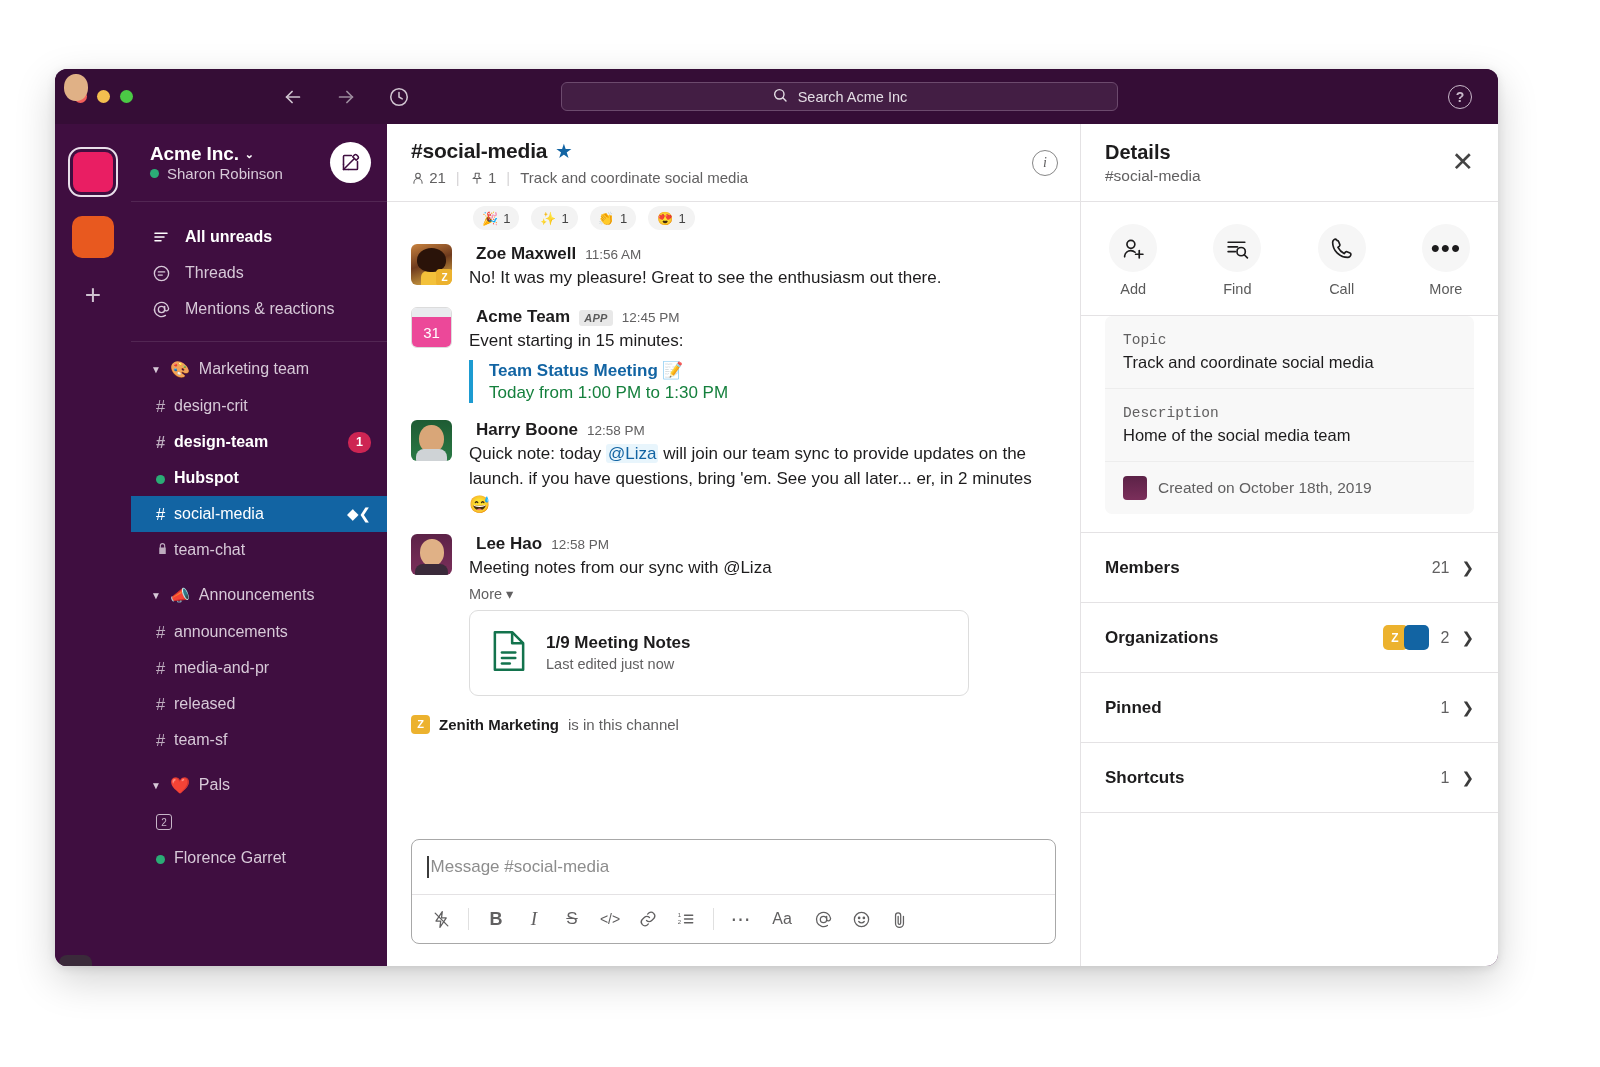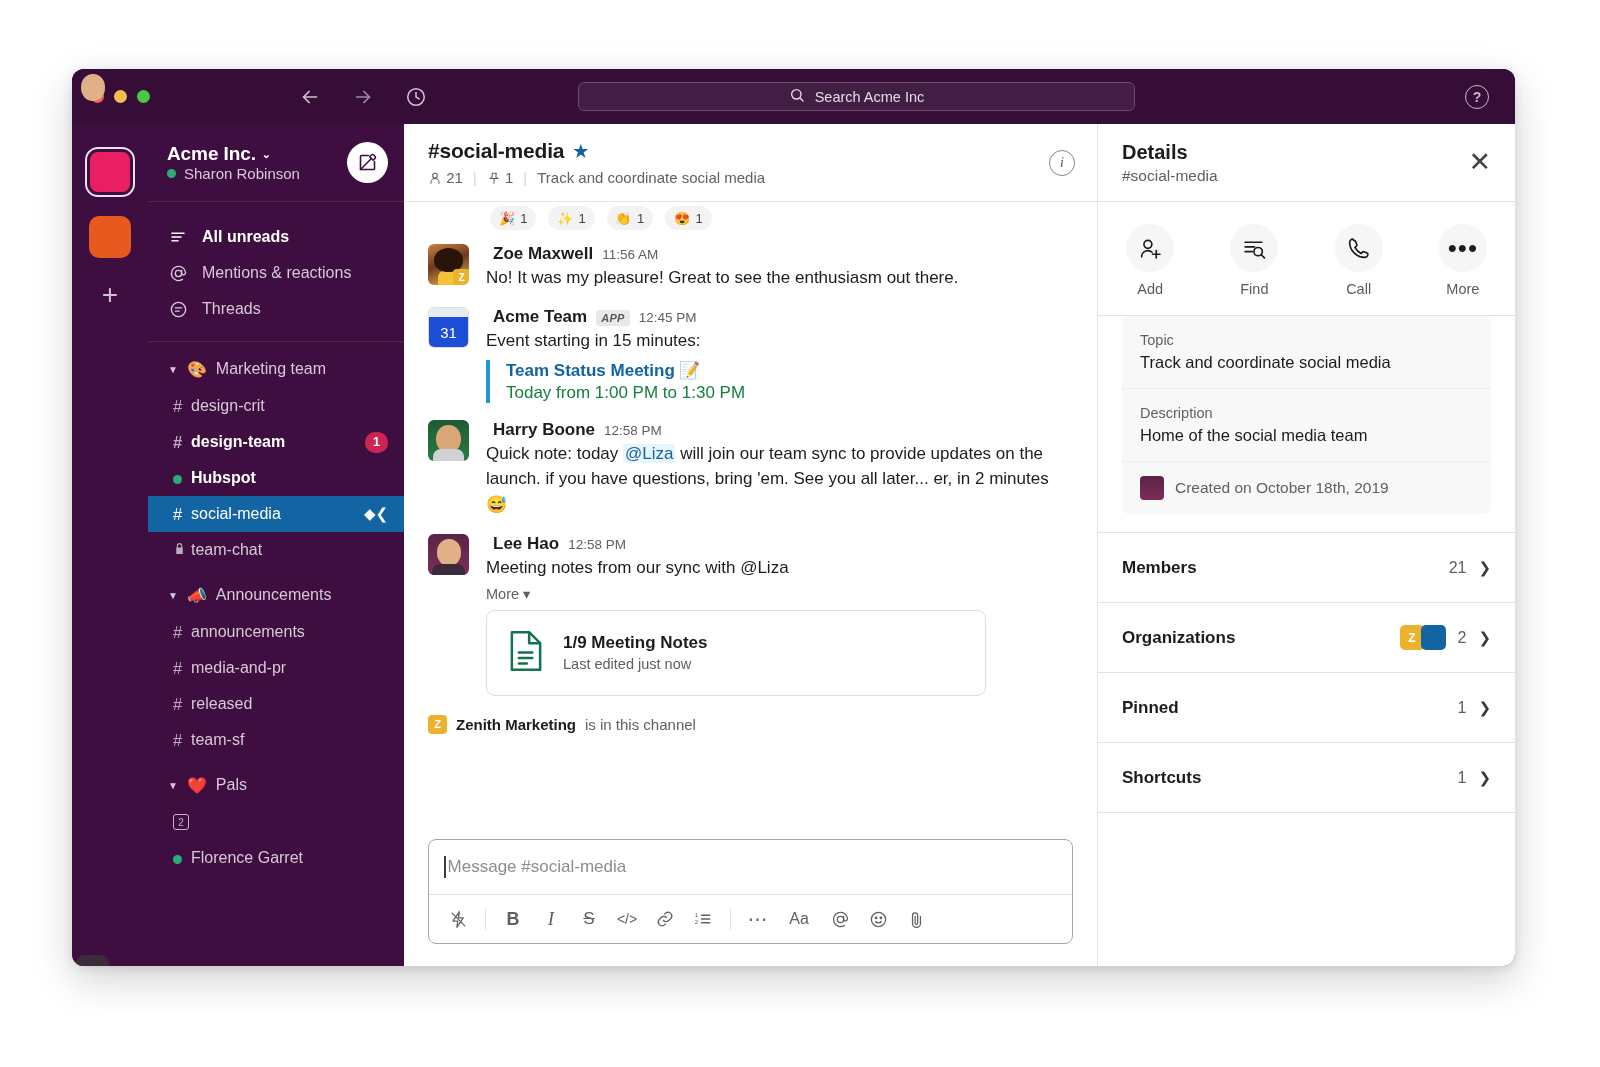--- a/index.html
+++ b/index.html
@@ -4,21 +4,21 @@
 <style>
   * { box-sizing: border-box; margin: 0; padding: 0; }
   html, body {
     width: 1600px; height: 1067px;
     background: #ffffff;
     font-family: "Liberation Sans", sans-serif;
     overflow: hidden;
   }
   .app-window {
     position: absolute;
-    left: 72px; top: 69px;
+    left: 55px; top: 69px;
     width: 1443px; height: 897px;
     border-radius: 12px;
     overflow: hidden;
     background: #3F0E40;
     box-shadow: 0 14px 40px rgba(0,0,0,.18), 0 2px 10px rgba(0,0,0,.10);
     display: flex; flex-direction: column;
   }
 
   
   .titlebar {
@@ -181,21 +181,21 @@
   .close-x { font-size: 27px; color: #444; font-weight: 300; cursor: pointer; line-height: 1; }
   .actions { display: flex; padding: 22px 0 18px; border-bottom: 1px solid #E4E2E4; }
   .action { flex: 1; display: flex; flex-direction: column; align-items: center; gap: 9px; cursor: pointer; }
   .act-circle { width: 48px; height: 48px; border-radius: 50%; background: #F6F6F6; display: flex; align-items: center; justify-content: center; color: #1D1C1D; }
   .act-label { font-size: 14.5px; color: #5A5A5A; }
   .about-head { display: flex; align-items: center; justify-content: space-between; padding: 20px 24px 14px; cursor: pointer; }
   .about-title { font-size: 17px; font-weight: 700; color: #1D1C1D; }
   .about-box { margin: 0 24px; background: #F8F8F8; border-radius: 7px; }
   .ab-row { padding: 16px 18px; border-bottom: 1px solid #EDEDED; cursor: pointer; }
   .ab-row:last-child { border-bottom: none; }
-  .ab-label { font-size: 14.5px; color: #616061; margin-bottom: 5px; }
+  .ab-label { font-size: 14.5px; color: #616061; margin-bottom: 5px; font-family: Liberation Mono, monospace; }
   .ab-value { font-size: 16.5px; color: #1D1C1D; }
   .ab-created { display: flex; align-items: center; gap: 11px; padding: 14px 18px; }
   .ab-av { width: 24px; height: 24px; border-radius: 4px; overflow: hidden; }
   .ab-created span { font-size: 15.5px; color: #616061; }
   .list-rows { margin-top: 18px; border-top: 1px solid #E4E2E4; }
   .lrow { height: 70px; border-bottom: 1px solid #E4E2E4; padding: 0 24px; display: flex; align-items: center; justify-content: space-between; cursor: pointer; }
   .lrow-label { font-size: 17px; font-weight: 700; color: #1D1C1D; }
   .lrow-right { display: flex; align-items: center; gap: 12px; color: #616061; font-size: 16px; }
   .chev-r { color: #3b3b3b; font-size: 15px; }
   .org-chips { display: flex; }
@@ -203,21 +203,21 @@
   .chip.y { background: #ECB22E; }
   .chip.b { background: #1264A3; margin-left: -4px; }
 
   
   .a-zoe { background: linear-gradient(160deg,#c9833f 0%,#6e3a1d 45%,#f0c24d 100%); }
   .a-zoe::after { content:""; position:absolute; left:6px; top:4px; width:29px; height:24px; border-radius:50% 50% 45% 45%; background:#2a1309; }
   .a-zoe::before { content:""; position:absolute; left:10px; bottom:0; width:22px; height:14px; background:#F3C13A; border-radius:6px 6px 0 0; }
   .a-zbadge { position:absolute; right:-1px; bottom:-1px; width:17px; height:17px; border-radius:4px; background:#ECB22E; color:#fff; font-size:10px; font-weight:700; display:flex; align-items:center; justify-content:center; z-index:3; }
   .a-cal { background: #FFFFFF; border: 1px solid #dcdcdc; }
   .a-cal .top { position:absolute; left:0; top:0; right:0; height:9px; background:#E9EBEE; }
-  .a-cal .num { position:absolute; left:0; bottom:0; right:0; top:9px; background:#1d4ed8; color:#fff; font-size:15px; font-weight:500; display:flex; align-items:center; justify-content:center; }
+  .a-cal .num { position:absolute; left:0; bottom:0; right:0; top:9px; background:#ec4899; color:#fff; font-size:15px; font-weight:500; display:flex; align-items:center; justify-content:center; }
   .a-harry { background: linear-gradient(180deg,#1e5b33 0%,#2a7a45 100%); }
   .a-harry::after { content:""; position:absolute; left:8px; top:5px; width:25px; height:28px; border-radius:48%; background:#d9a678; }
   .a-harry::before { content:""; position:absolute; left:5px; bottom:0; width:31px; height:12px; background:#cfd3d6; border-radius:8px 8px 0 0; z-index:2;}
   .a-lee { background: linear-gradient(180deg,#5c2247 0%,#7b2f5b 100%); }
   .a-lee::after { content:""; position:absolute; left:9px; top:5px; width:24px; height:27px; border-radius:48%; background:#e0b186; }
   .a-lee::before { content:""; position:absolute; left:4px; bottom:0; width:33px; height:11px; background:#3a2a3a; border-radius:8px 8px 0 0; z-index:2; }
 </style>
 </head>
 <body>
 
@@ -301,35 +301,35 @@
                 <line x1="4" y1="7" x2="20" y2="7"></line>
                 <line x1="4" y1="12" x2="16" y2="12"></line>
                 <line x1="4" y1="17" x2="12" y2="17"></line>
               </svg>
           </span>
           <span>All unreads</span>
         </div>
         <div class="nav-row">
           <span class="ic">
             <svg width="19" height="19" viewBox="0 0 24 24" fill="none" stroke="currentColor" stroke-width="1.7">
-                <circle cx="12" cy="12" r="4"></circle>
-                <path d="M16 8v5a3 3 0 0 0 5 -2.2A9 9 0 1 0 17 19.5" stroke-linecap="round"></path>
+                <circle cx="12" cy="12" r="9"></circle>
+                <line x1="8" y1="10" x2="16" y2="10" stroke-linecap="round"></line>
+                <line x1="8" y1="14" x2="13" y2="14" stroke-linecap="round"></line>
               </svg>
           </span>
-          <span>Mentions &amp; reactions</span>
+          <span>Threads</span>
         </div>
         <div class="nav-row">
           <span class="ic">
             <svg width="19" height="19" viewBox="0 0 24 24" fill="none" stroke="currentColor" stroke-width="1.7">
-                <circle cx="12" cy="12" r="9"></circle>
-                <line x1="8" y1="10" x2="16" y2="10" stroke-linecap="round"></line>
-                <line x1="8" y1="14" x2="13" y2="14" stroke-linecap="round"></line>
+                <circle cx="12" cy="12" r="4"></circle>
+                <path d="M16 8v5a3 3 0 0 0 5 -2.2A9 9 0 1 0 17 19.5" stroke-linecap="round"></path>
               </svg>
           </span>
-          <span>Threads</span>
+          <span>Mentions &amp; reactions</span>
         </div>
       </div>
 
       <div class="sb-divider"></div>
 
       <div class="group-head">
         <span class="tri">▼</span>
         <span>🎨</span>
         <span>Marketing team</span>
       </div>

